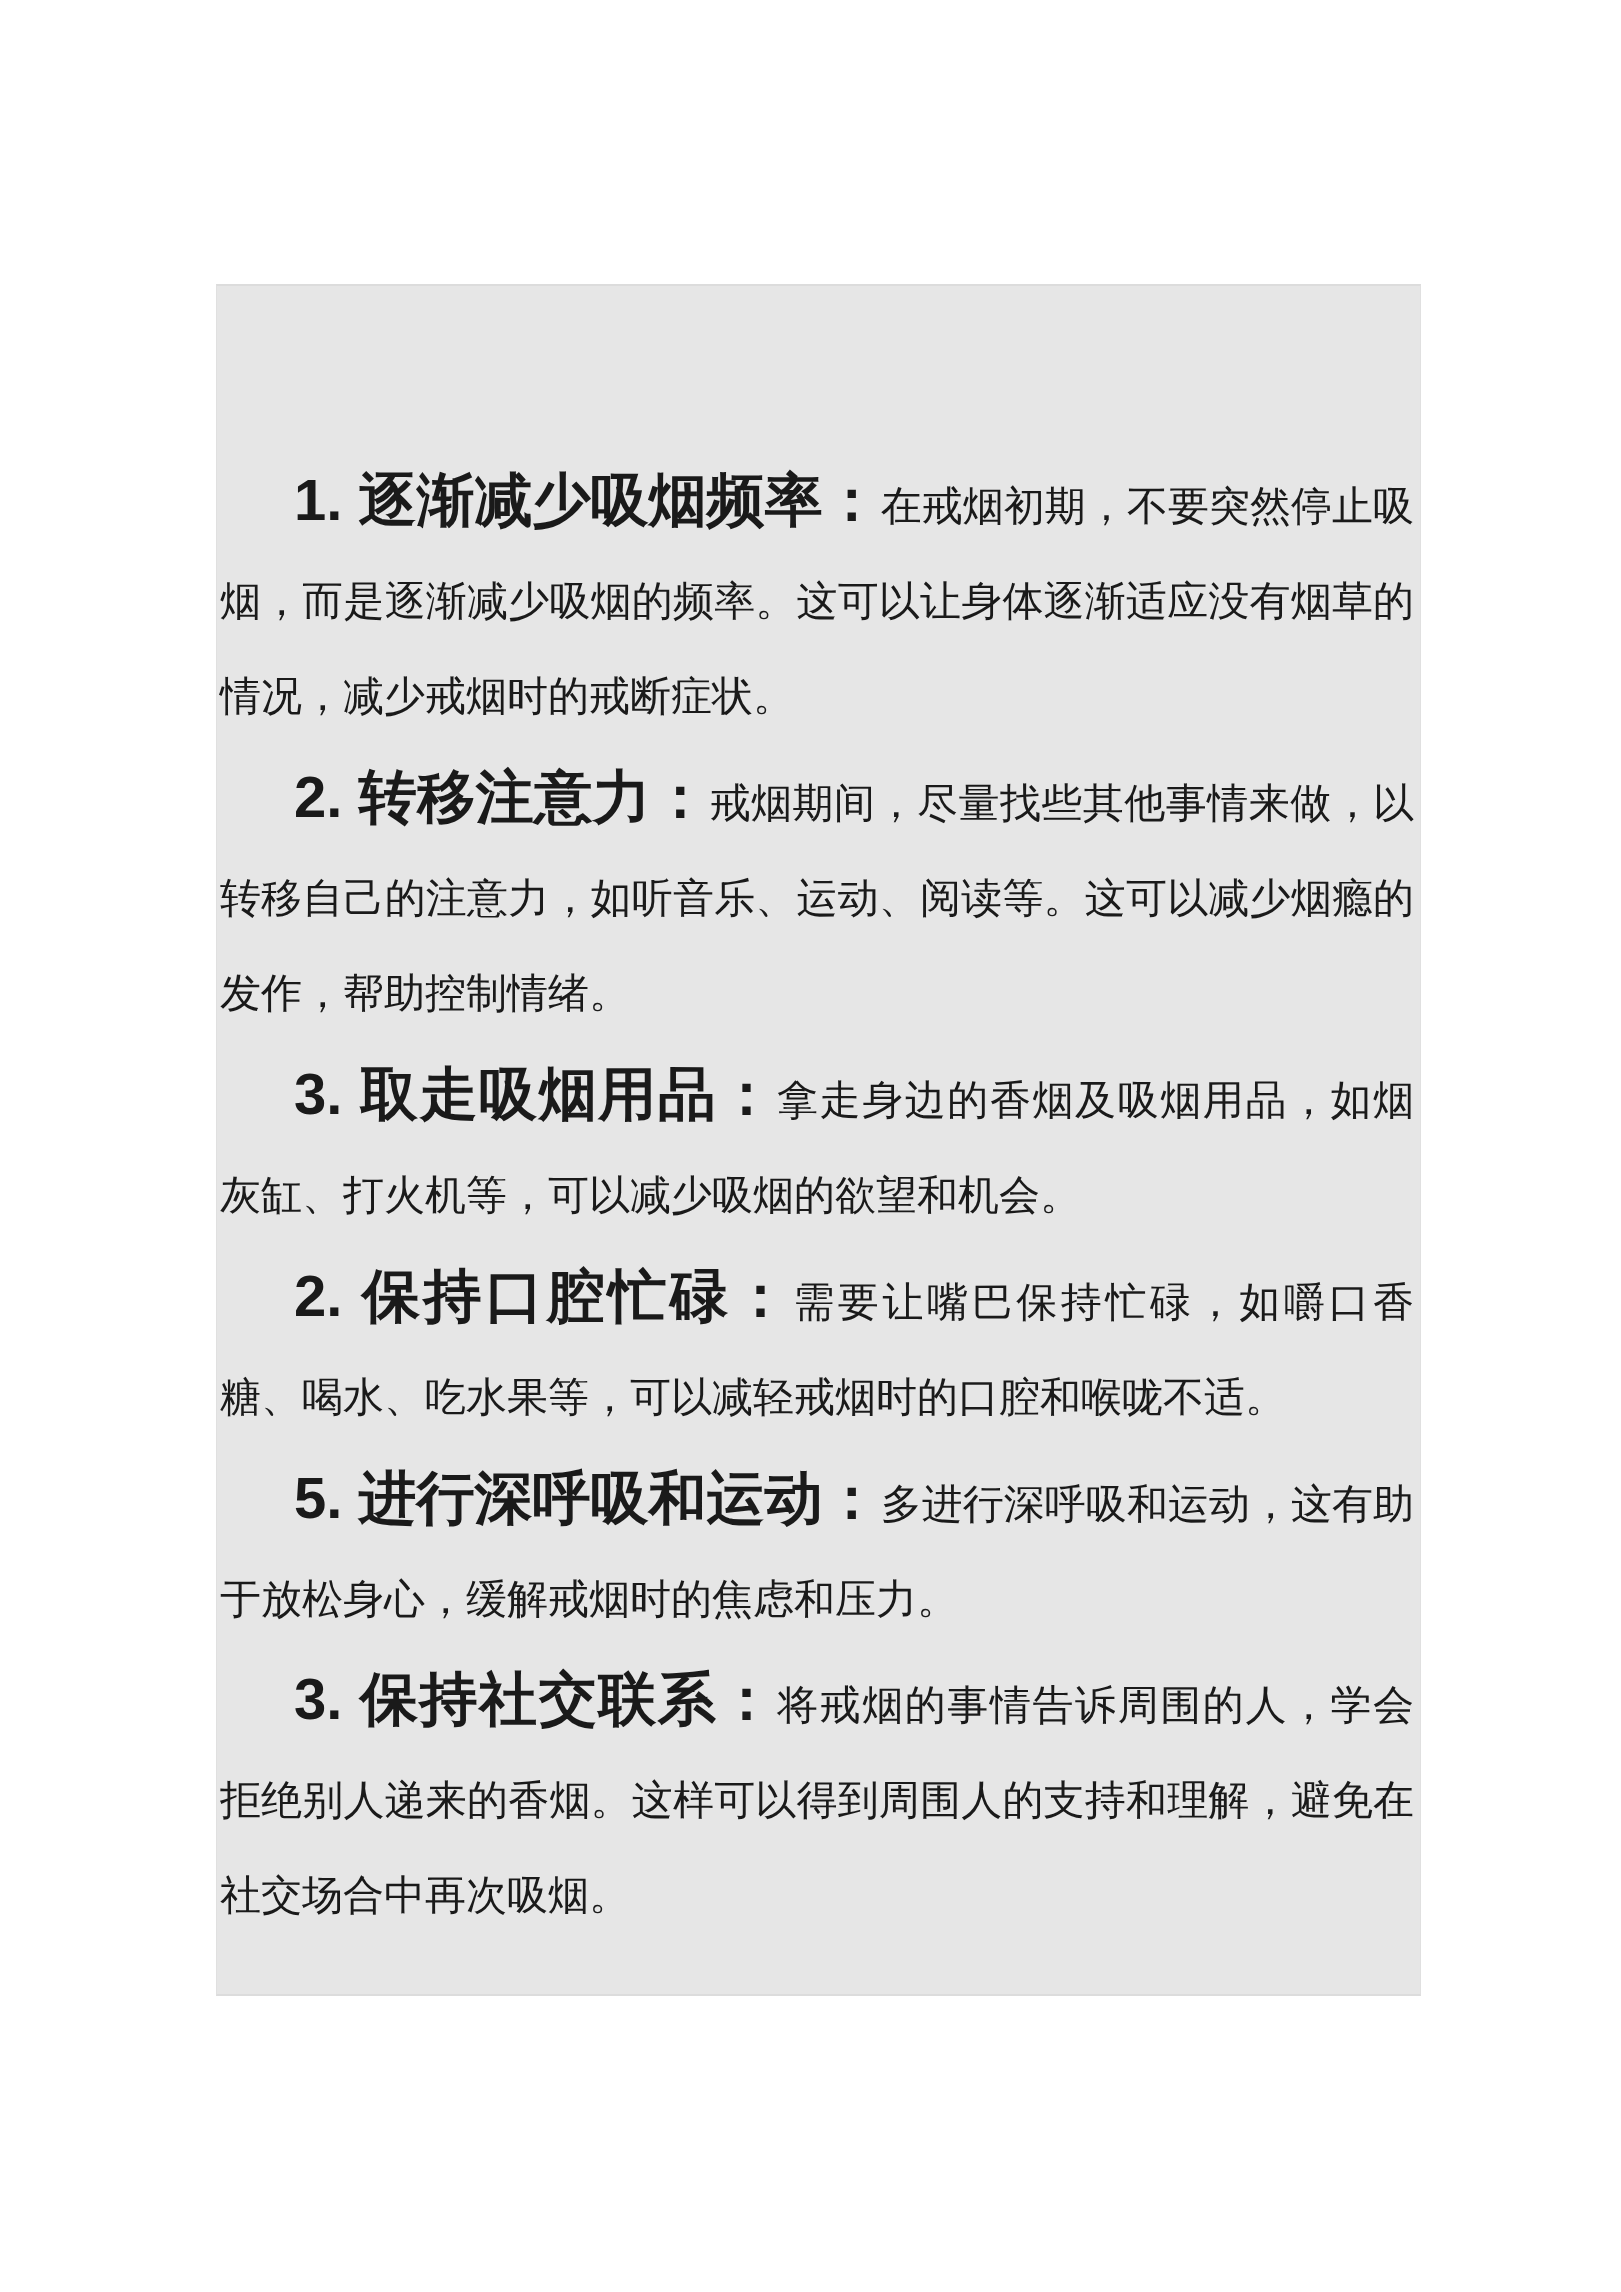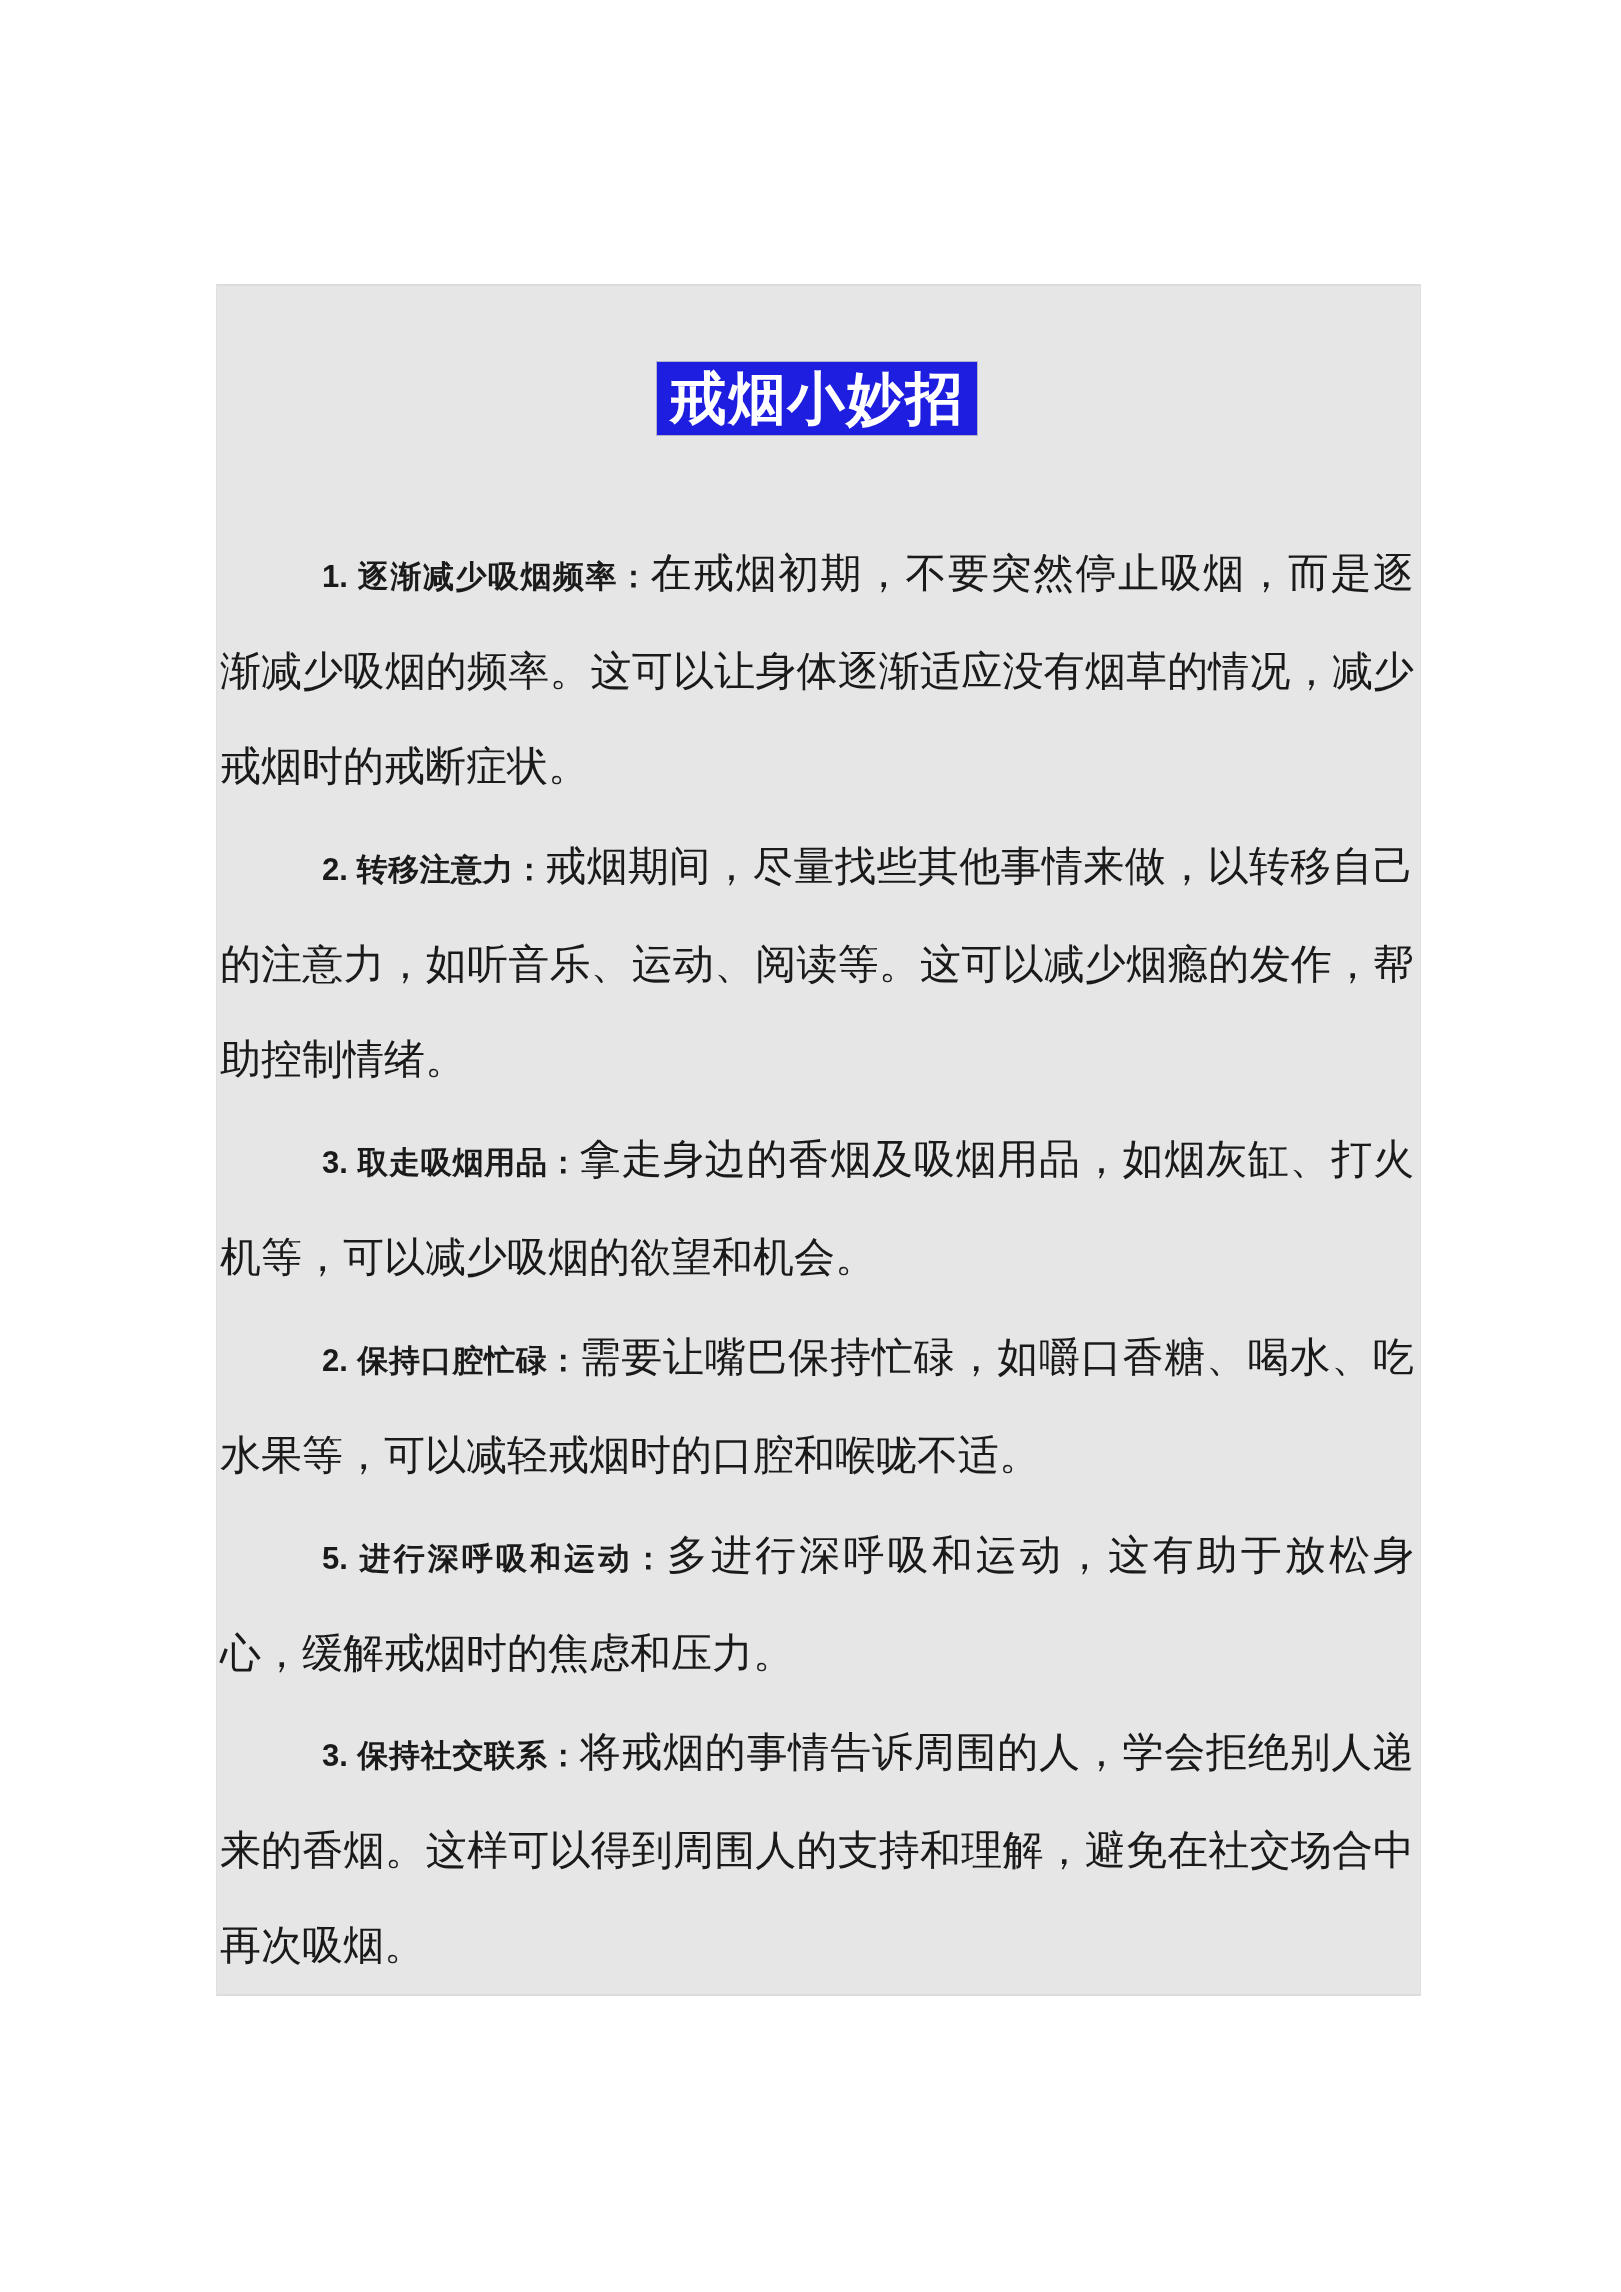--- a/index.html
+++ b/index.html
@@ -52,33 +52,29 @@
     line-height: 95px;
     text-align: justify;
   }
   .content p {
     margin: 0 0 4.9px 0;
     text-indent: 74px;
   }
   .lead {
     font-family: "Liberation Sans", sans-serif;
     font-weight: bold;
-    font-size: 31px;
+    font-size: 58px;
     color: var(--body-fg, #111111);
-    margin-left: 28px;
   }
 </style>
 </head>
 <body>
 
 <div class="doc-image">
 
-  <div class="title-row">
-    <span class="title-badge">戒烟小妙招</span>
-  </div>
 
   <div class="content">
     <p><span class="lead">1. 逐渐减少吸烟频率：</span><span class="body-text">在戒烟初期，不要突然停止吸烟，而是逐渐减少吸烟的频率。这可以让身体逐渐适应没有烟草的情况，减少戒烟时的戒断症状。</span></p>
     <p><span class="lead">2. 转移注意力：</span><span class="body-text">戒烟期间，尽量找些其他事情来做，以转移自己的注意力，如听音乐、运动、阅读等。这可以减少烟瘾的发作，帮助控制情绪。</span></p>
     <p><span class="lead">3. 取走吸烟用品：</span><span class="body-text">拿走身边的香烟及吸烟用品，如烟灰缸、打火机等，可以减少吸烟的欲望和机会。</span></p>
     <p><span class="lead">2. 保持口腔忙碌：</span><span class="body-text">需要让嘴巴保持忙碌，如嚼口香糖、喝水、吃水果等，可以减轻戒烟时的口腔和喉咙不适。</span></p>
     <p><span class="lead">5. 进行深呼吸和运动：</span><span class="body-text">多进行深呼吸和运动，这有助于放松身心，缓解戒烟时的焦虑和压力。</span></p>
     <p><span class="lead">3. 保持社交联系：</span><span class="body-text">将戒烟的事情告诉周围的人，学会拒绝别人递来的香烟。这样可以得到周围人的支持和理解，避免在社交场合中再次吸烟。</span></p>
   </div>
 

